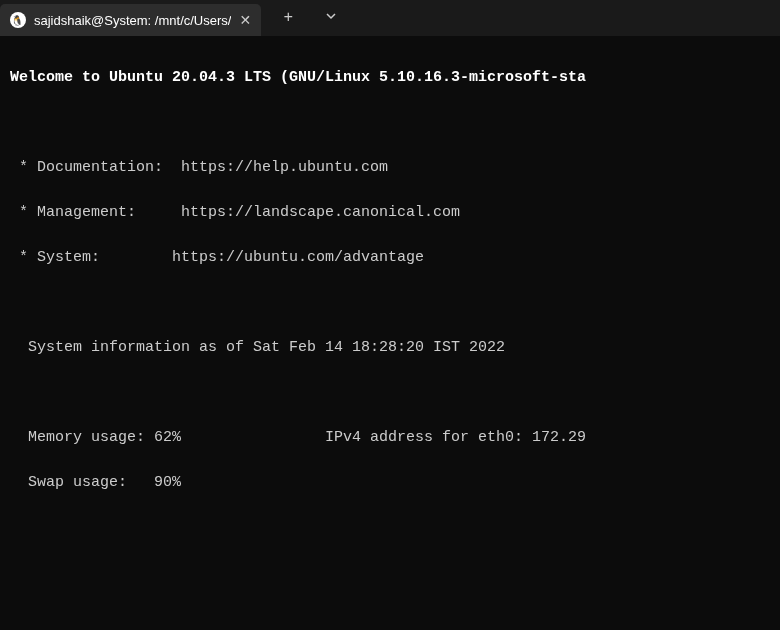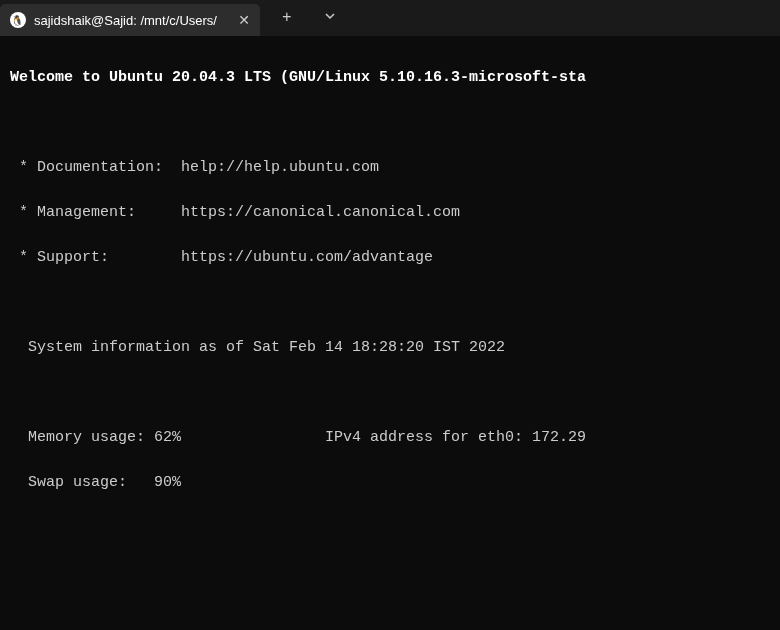--- a/index.html
+++ b/index.html
@@ -79,39 +79,39 @@
     }
     .terminal-line { min-height: 22px; }
     .bold { font-weight: bold; color: #ffffff; }
   </style>
 </head>
 <body>
 
 <div class="titlebar">
   <div class="tab">
     <span class="tab-icon">🐧</span>
-    <span class="tab-label">sajidshaik@Sajid: /mnt/c/Users/</span>
+    <span class="tab-label">sajidshaik@System: /mnt/c/Users/</span>
     <span class="tab-close">✕</span>
   </div>
   <div class="titlebar-actions">
     <span class="titlebar-btn">+</span>
     <span class="titlebar-btn">
       <svg width="12" height="12" viewBox="0 0 12 12">
           <path d="M2 4 L6 8 L10 4" fill="none" stroke="#ccc" stroke-width="1.5"></path>
         </svg>
     </span>
   </div>
 </div>
 
 <div class="terminal">
 <div class="terminal-line bold">Welcome to Ubuntu 20.04.3 LTS (GNU/Linux 5.10.16.3-microsoft-sta</div>
 <div class="terminal-line"> </div>
-<div class="terminal-line"> * Documentation:  help://help.ubuntu.com</div>
-<div class="terminal-line"> * Management:     https://canonical.canonical.com</div>
-<div class="terminal-line"> * Support:        https://ubuntu.com/advantage</div>
+<div class="terminal-line"> * Documentation:  https://help.ubuntu.com</div>
+<div class="terminal-line"> * Management:     https://landscape.canonical.com</div>
+<div class="terminal-line"> * System:        https://ubuntu.com/advantage</div>
 <div class="terminal-line"> </div>
 <div class="terminal-line">  System information as of Sat Feb 14 18:28:20 IST 2022</div>
 <div class="terminal-line"> </div>
 <div class="terminal-line">  Memory usage: 62%                IPv4 address for eth0: 172.29</div>
 <div class="terminal-line">  Swap usage:   90%</div>
 <div class="terminal-line"> </div>
 
 
 
 

